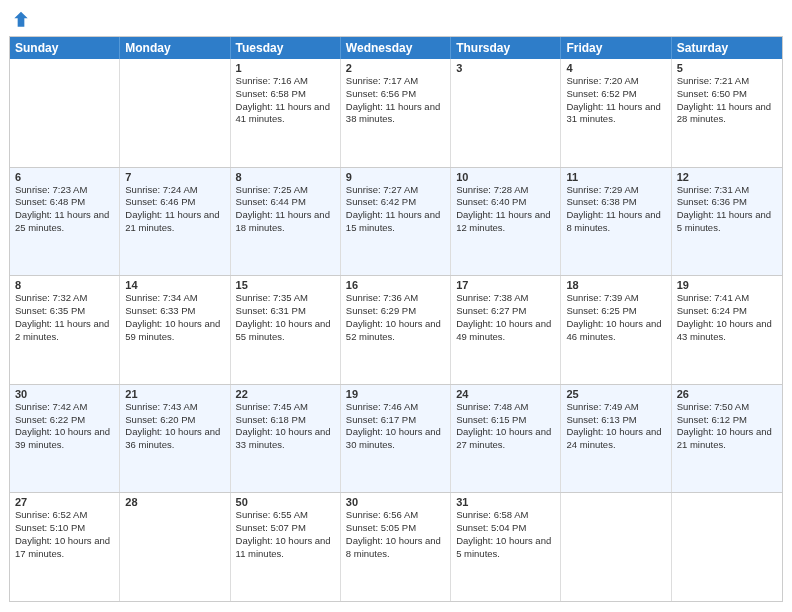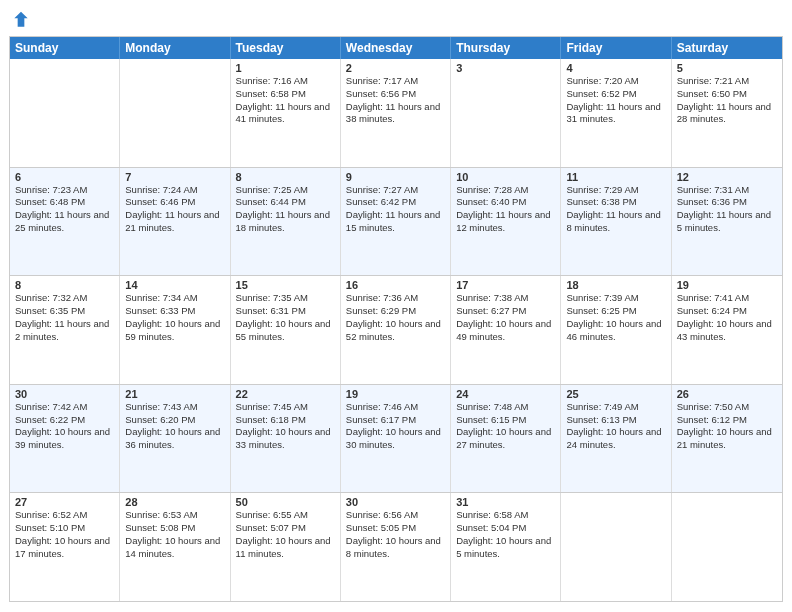--- a/index.html
+++ b/index.html
@@ -262,21 +262,20 @@
             <div class="cell-info">Sunrise: 7:50 AM<br>Sunset: 6:12 PM<br>Daylight: 10 hours and 21 minutes.</div>
           </div>
         </div>
         <div class="cal-row">
           <div class="cal-cell">
             <span class="day-num">27</span>
             <div class="cell-info">Sunrise: 6:52 AM<br>Sunset: 5:10 PM<br>Daylight: 10 hours and 17 minutes.</div>
           </div>
           <div class="cal-cell">
             <span class="day-num">28</span>
-            <div class="cell-info">Sunrise: 6:53 AM<br>Sunset: 5:08 PM<br>Daylight: 10 hours and 14 minutes.</div>
           </div>
           <div class="cal-cell">
             <span class="day-num">50</span>
             <div class="cell-info">Sunrise: 6:55 AM<br>Sunset: 5:07 PM<br>Daylight: 10 hours and 11 minutes.</div>
           </div>
           <div class="cal-cell">
             <span class="day-num">30</span>
             <div class="cell-info">Sunrise: 6:56 AM<br>Sunset: 5:05 PM<br>Daylight: 10 hours and 8 minutes.</div>
           </div>
           <div class="cal-cell">

